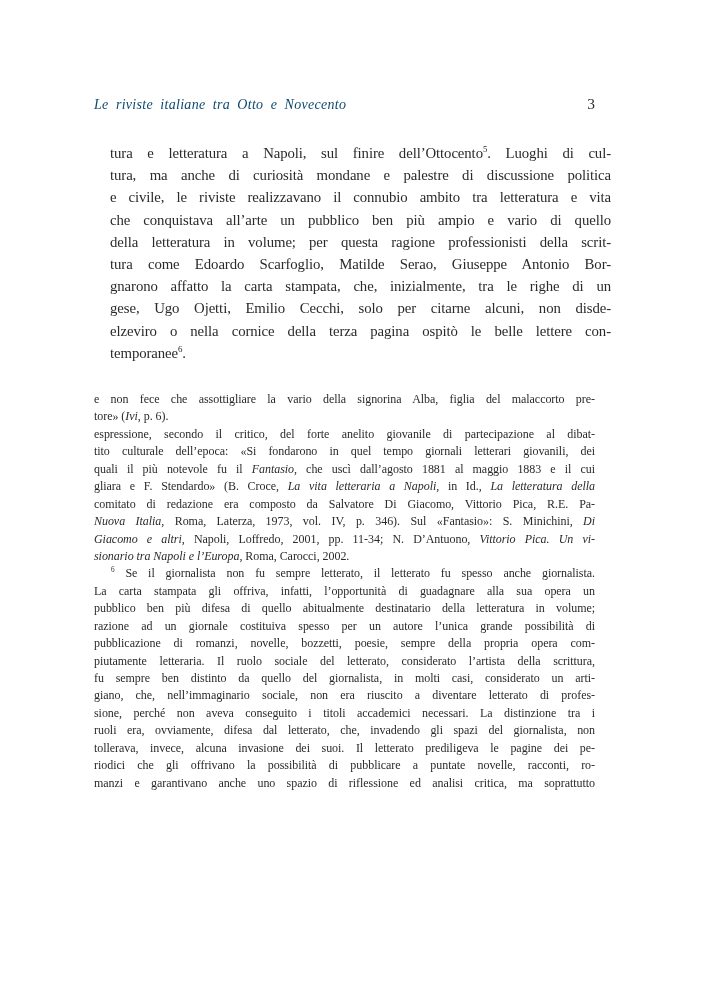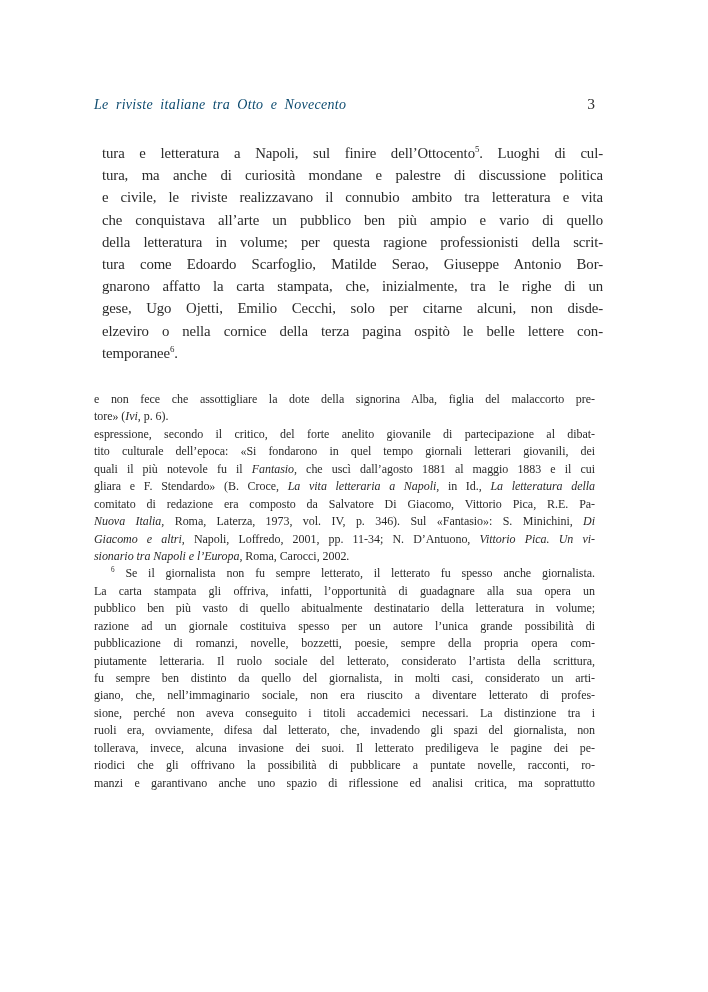--- a/index.html
+++ b/index.html
@@ -31,21 +31,21 @@
     word-spacing: 3.5px;
     letter-spacing: 0.3px;
     color: #0c4a6e;
   }
   .page-num {
     font-size: 15.5px;
     color: #2e2e2e;
   }
   .body-block {
     position: absolute;
-    left: 102px;
+    left: 110px;
     top: 142px;
     width: 501px;
   }
   .fn-block {
     position: absolute;
     left: 94px;
     top: 391px;
     width: 501px;
   }
   .line {
@@ -96,33 +96,33 @@
       <div class="line body-line"><span>che conquistava all’arte un pubblico ben più ampio e vario di quello</span></div>
       <div class="line body-line"><span>della letteratura in volume; per questa ragione professionisti della scrit-</span></div>
       <div class="line body-line"><span>tura come Edoardo Scarfoglio, Matilde Serao, Giuseppe Antonio Bor-</span></div>
       <div class="line body-line"><span>gnarono affatto la carta stampata, che, inizialmente, tra le righe di un</span></div>
       <div class="line body-line"><span>gese, Ugo Ojetti, Emilio Cecchi, solo per citarne alcuni, non disde-</span></div>
       <div class="line body-line"><span>elzeviro o nella cornice della terza pagina ospitò le belle lettere con-</span></div>
       <div class="line body-line no-just"><span>temporanee</span><span class="sup">6</span><span>.</span></div>
     </div>
 
   <div class="fn-block">
-      <div class="line fn-line"><span>e non fece che assottigliare la dote della signorina Alba, figlia del malaccorto pre-</span></div>
+      <div class="line fn-line"><span>e non fece che assottigliare la vario della signorina Alba, figlia del malaccorto pre-</span></div>
       <div class="line fn-line no-just"><span>tore» (</span><span class="it">Ivi</span><span>, p. 6).</span></div>
       <div class="line fn-line"><span>espressione, secondo il critico, del forte anelito giovanile di partecipazione al dibat-</span></div>
       <div class="line fn-line"><span>tito culturale dell’epoca: «Si fondarono in quel tempo giornali letterari giovanili, dei</span></div>
       <div class="line fn-line"><span>quali il più notevole fu il </span><span class="it">Fantasio</span><span>, che uscì dall’agosto 1881 al maggio 1883 e il cui</span></div>
       <div class="line fn-line"><span>gliara e F. Stendardo» (B. Croce, </span><span class="it">La vita letteraria a Napoli</span><span>, in Id., </span><span class="it">La letteratura della</span></div>
       <div class="line fn-line"><span>comitato di redazione era composto da Salvatore Di Giacomo, Vittorio Pica, R.E. Pa-</span></div>
       <div class="line fn-line"><span class="it">Nuova Italia</span><span>, Roma, Laterza, 1973, vol. IV, p. 346). Sul «Fantasio»: S. Minichini, </span><span class="it">Di</span></div>
       <div class="line fn-line"><span class="it">Giacomo e altri</span><span>, Napoli, Loffredo, 2001, pp. 11-34; N. D’Antuono, </span><span class="it">Vittorio Pica. Un vi-</span></div>
       <div class="line fn-line no-just"><span class="it">sionario tra Napoli e l’Europa</span><span>, Roma, Carocci, 2002.</span></div>
       <div class="line fn-line indent"><span class="sup">6</span><span> Se il giornalista non fu sempre letterato, il letterato fu spesso anche giornalista.</span></div>
       <div class="line fn-line"><span>La carta stampata gli offriva, infatti, l’opportunità di guadagnare alla sua opera un</span></div>
-      <div class="line fn-line"><span>pubblico ben più vasto di quello abitualmente destinatario della letteratura in volume;</span></div>
+      <div class="line fn-line"><span>pubblico ben più difesa di quello abitualmente destinatario della letteratura in volume;</span></div>
       <div class="line fn-line"><span>razione ad un giornale costituiva spesso per un autore l’unica grande possibilità di</span></div>
       <div class="line fn-line"><span>pubblicazione di romanzi, novelle, bozzetti, poesie, sempre della propria opera com-</span></div>
       <div class="line fn-line"><span>piutamente letteraria. Il ruolo sociale del letterato, considerato l’artista della scrittura,</span></div>
       <div class="line fn-line"><span>fu sempre ben distinto da quello del giornalista, in molti casi, considerato un arti-</span></div>
       <div class="line fn-line"><span>giano, che, nell’immaginario sociale, non era riuscito a diventare letterato di profes-</span></div>
       <div class="line fn-line"><span>sione, perché non aveva conseguito i titoli accademici necessari. La distinzione tra i</span></div>
       <div class="line fn-line"><span>ruoli era, ovviamente, difesa dal letterato, che, invadendo gli spazi del giornalista, non</span></div>
       <div class="line fn-line"><span>tollerava, invece, alcuna invasione dei suoi. Il letterato prediligeva le pagine dei pe-</span></div>
       <div class="line fn-line"><span>riodici che gli offrivano la possibilità di pubblicare a puntate novelle, racconti, ro-</span></div>
       <div class="line fn-line"><span>manzi e garantivano anche uno spazio di riflessione ed analisi critica, ma soprattutto</span></div>

